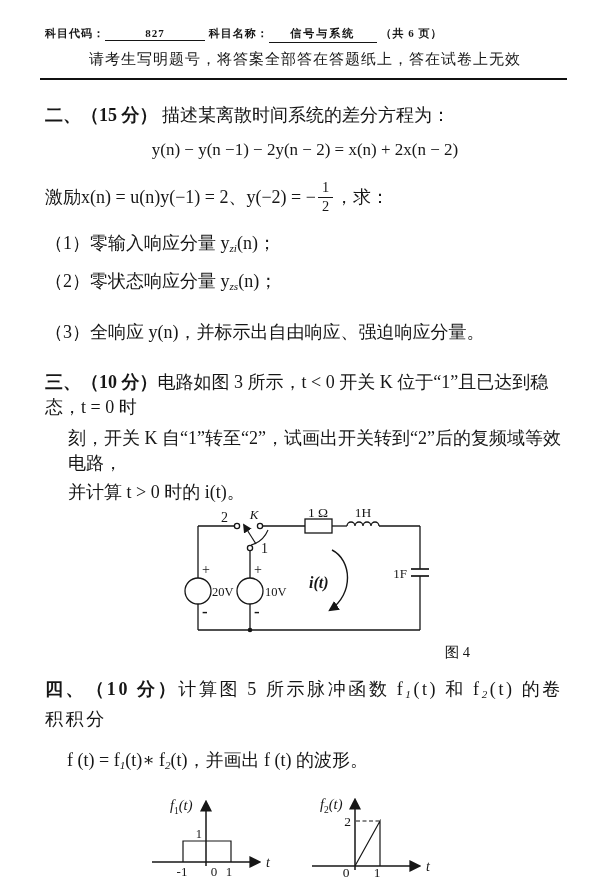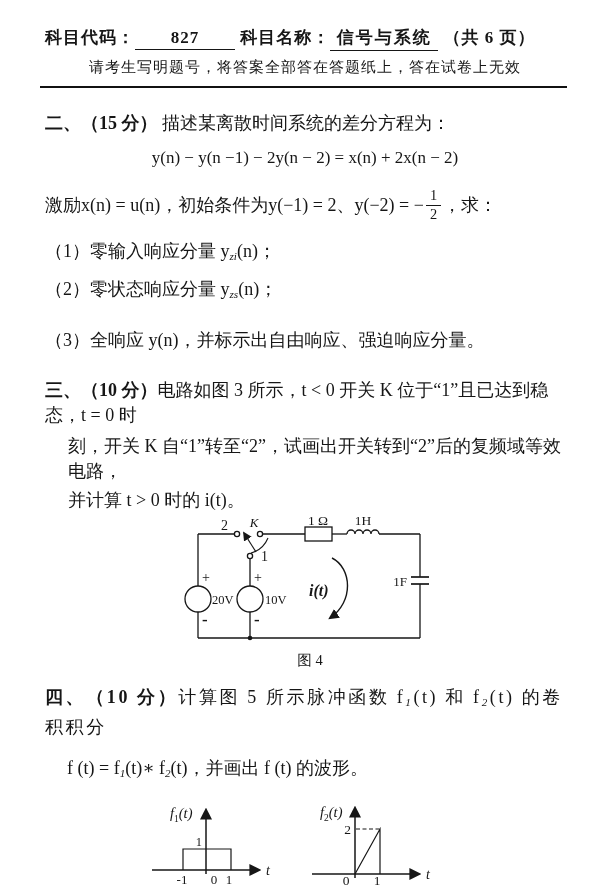--- a/index.html
+++ b/index.html
@@ -3,21 +3,21 @@
 <meta charset="utf-8">
 <style>
   html,body{margin:0;padding:0;}
   body{
     width:600px;height:894px;background:#ffffff;overflow:hidden;
     font-family:"Liberation Serif","DejaVu Serif",serif;
     color:#161616;
   }
   .page{padding:26px 35px 0 45px;position:relative;width:520px;}
   
-  .hdr-line1{font-size:17px;font-weight:bold;letter-spacing:1px;white-space:nowrap;}
+  .hdr-line1{font-size:11px;font-weight:bold;letter-spacing:1px;white-space:nowrap;}
   .ublank{display:inline-block;text-align:center;border-bottom:1.6px solid #161616;padding:0 4px 1px 4px;}
   .u-code{min-width:92px;}
   .u-name{min-width:100px;letter-spacing:2px;}
   .hdr-notice{margin-top:7px;text-align:center;font-size:15px;letter-spacing:1px;}
   .hdr-rule{margin-top:9px;border-bottom:2.6px solid #111;width:527px;margin-left:-5px;}
   
   .line{font-size:18px;line-height:25px;}
   .s-b{font-weight:bold;}
   .s-i{text-align:right;}
   .s-sub{font-style:italic;font-size:0.62em;vertical-align:-0.3em;}
@@ -28,21 +28,21 @@
   .q2-head{margin-top:23px;}
   .equation{margin-top:9px;text-align:center;font-size:17px;}
   .given{margin-top:14px;height:42px;display:flex;align-items:center;}
   .item1{margin-top:13px;}
   .item2{margin-top:8px;}
   .item3{margin-top:20px;}
   .q3-l1{margin-top:25px;}
   .q3-l2{margin-top:6px;margin-left:23px;}
   .q3-l3{margin-top:4px;margin-left:23px;}
   .fig4{margin-top:3px;margin-left:105px;display:block;}
-  .fig4-cap{width:320px;margin-left:105px;text-align:center;font-size:14.5px;margin-top:0px;}
+  .fig4-cap{width:320px;margin-left:105px;text-align:right;font-size:14.5px;margin-top:0px;}
   .q4-l1{margin-top:15px;letter-spacing:2.6px;}
   .q4-l2{margin-top:16px;margin-left:22px;}
   .fig5{margin-top:8px;margin-left:95px;display:block;}
   svg text{font-family:"Liberation Serif","DejaVu Serif",serif;fill:#161616;}
 </style>
 </head>
 <body>
 
 <div class="page">
 
@@ -52,21 +52,20 @@
     <span>（共 6 页）</span>
   </div>
   <div class="hdr-notice">请考生写明题号，将答案全部答在答题纸上，答在试卷上无效</div>
   <div class="hdr-rule"></div>
 
   <div class="line q2-head"><span class="s-b">二、（15 分）</span><span>  描述某离散时间系统的差分方程为：</span></div>
   <div class="line equation"><span class="s-i">y(n) − y(n −1) − 2y(n − 2) = x(n) + 2x(n − 2)</span></div>
   <div class="line given">
       <span>激励 </span>
       <span class="s-i">x(n) = u(n)</span>
-      <span>，初始条件为 </span>
       <span class="s-i">y(−1) = 2</span>
       <span> 、 </span>
       <span class="s-i">y(−2) = −</span>
       <span class="frac">
         <span class="fnum">1</span>
         <span class="fden">2</span>
       </span>
       <span>，求：</span>
     </div>
   <div class="line item1"><span>（1）零输入响应分量 </span><span class="s-i">y</span><span class="s-sub">zi</span><span class="s-i">(n)</span><span>；</span></div>

